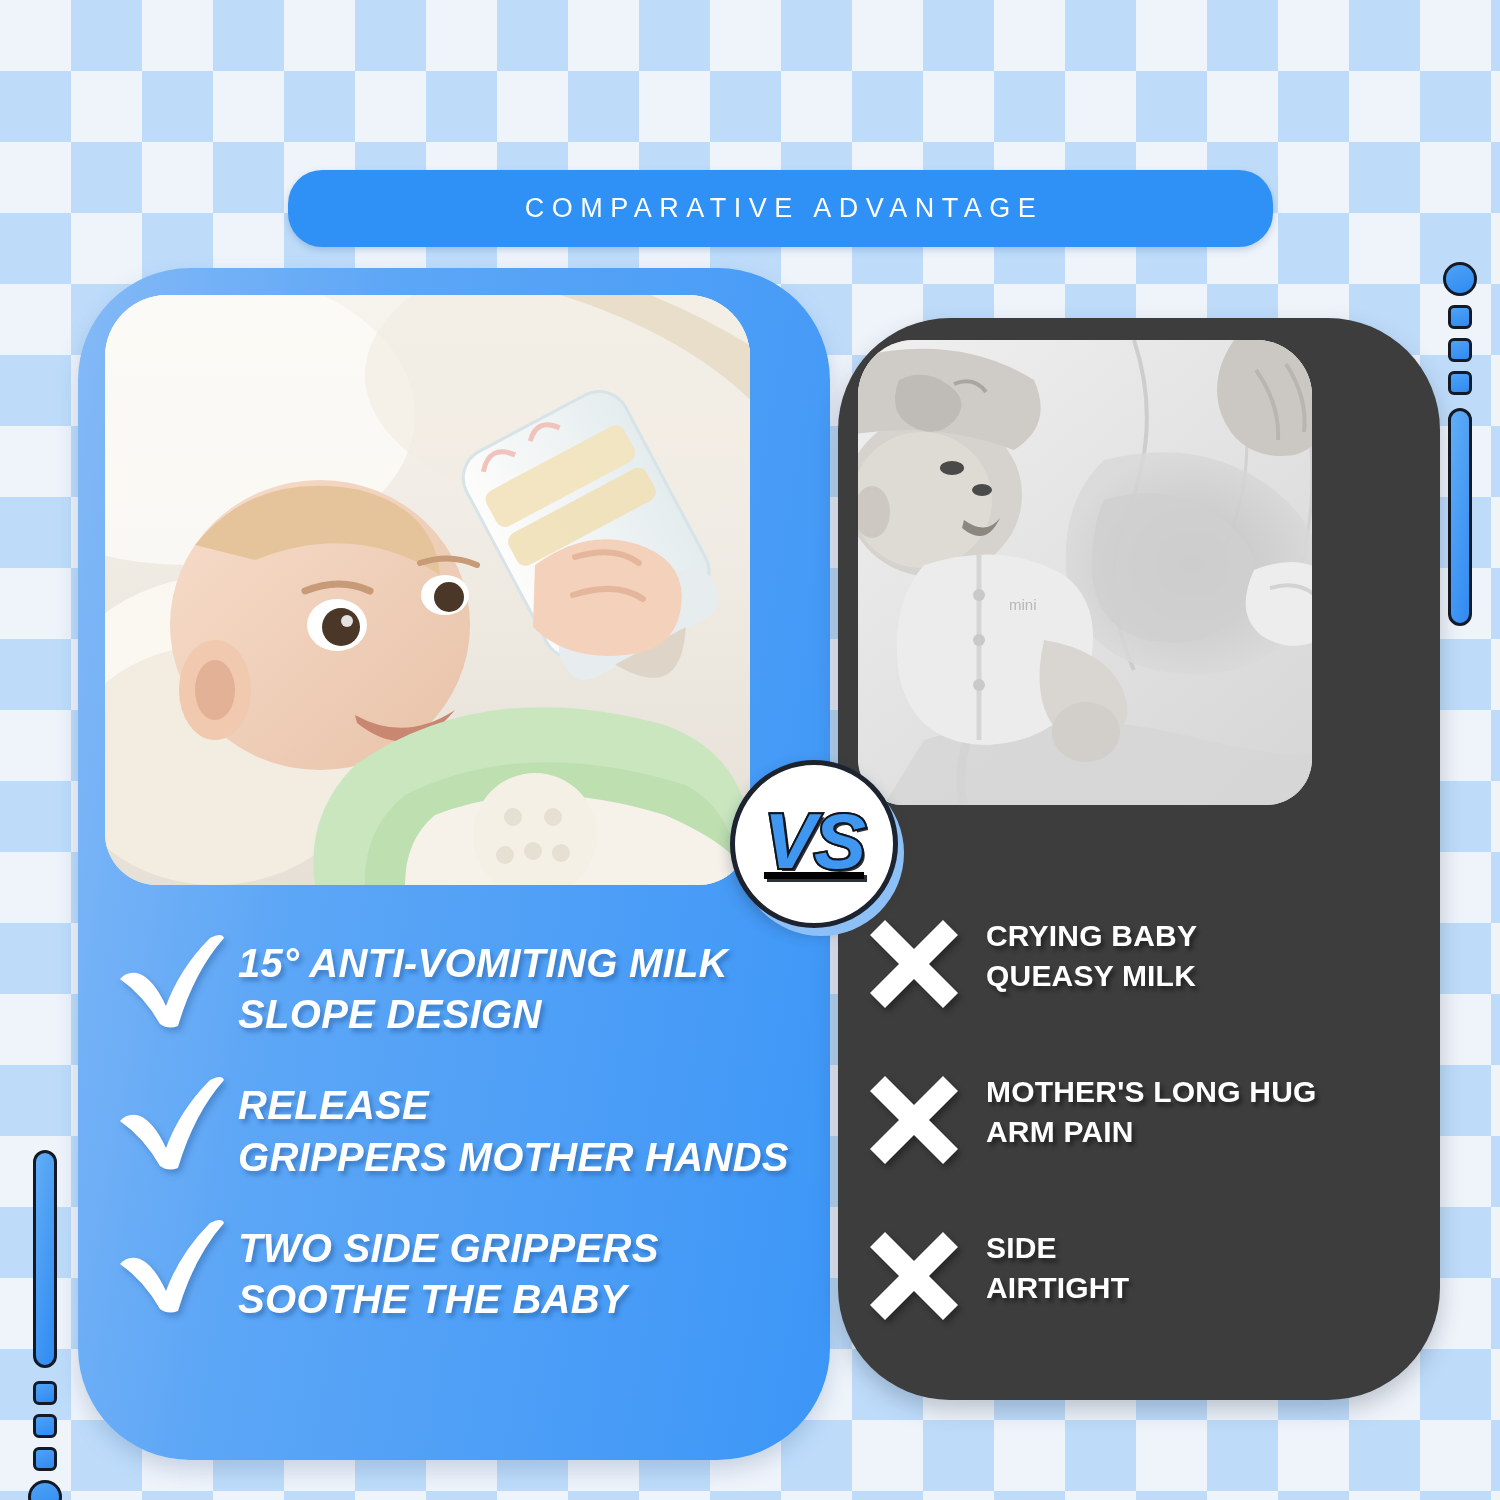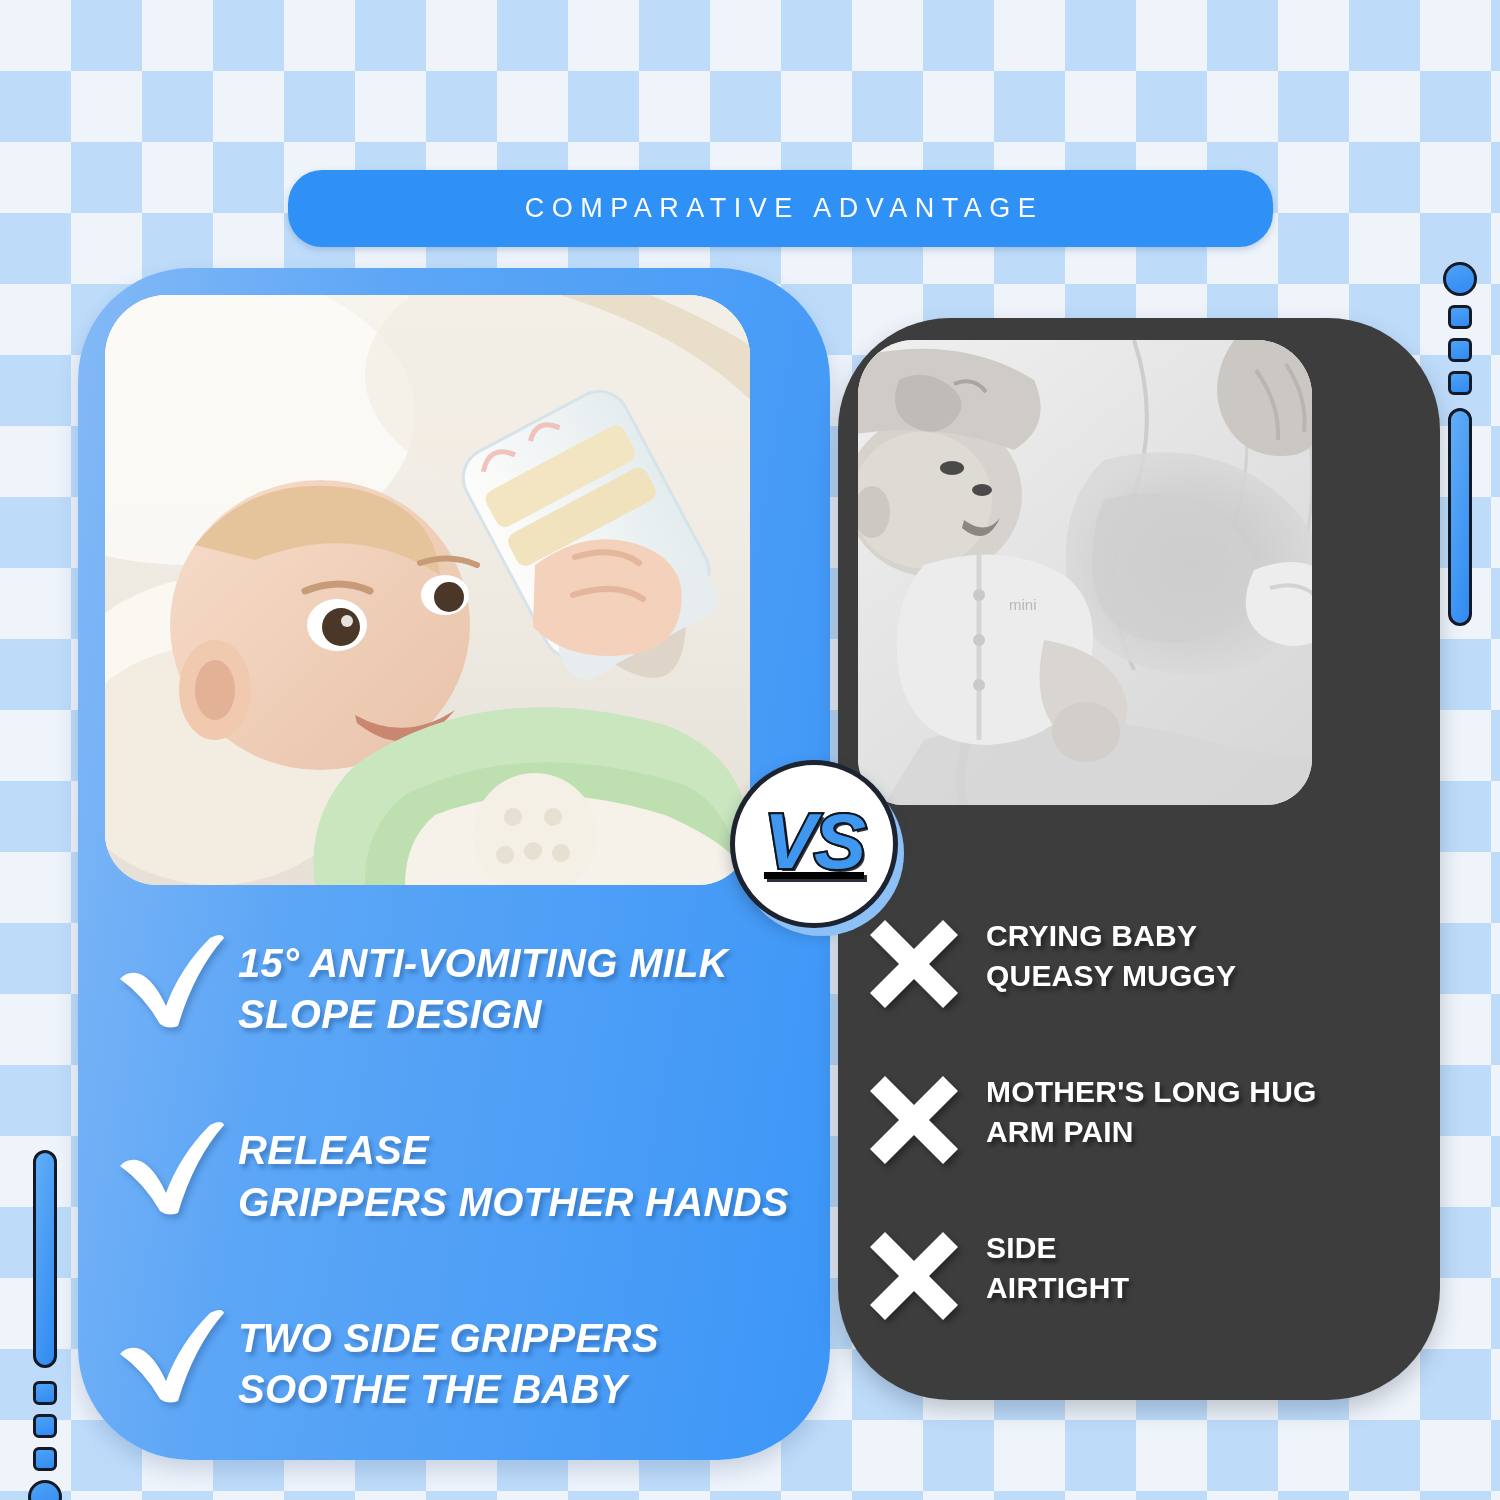--- a/index.html
+++ b/index.html
@@ -95,21 +95,21 @@
     letter-spacing:-2px;
     -webkit-text-stroke:4px #11161d;
     paint-order:stroke fill;
     text-shadow:3px 3px 0 rgba(20,25,35,.9);
     line-height:1;
     transform:translateY(-3px);
   }
   
   .list-left{
     position:absolute;left:118px;top:930px;width:720px;
-    display:flex;flex-direction:column;gap:77px;
+    display:flex;flex-direction:column;gap:32px;
   }
   .row{display:flex;align-items:flex-start;}
   .check-ico{width:120px;flex:0 0 120px;margin-top:2px;}
   .check-ico svg{width:108px;height:96px;display:block;
     filter:drop-shadow(3px 4px 3px rgba(25,70,130,.33));}
   .txt-left{
     color:#ffffff;font-size:40px;font-weight:bold;font-style:italic;
     line-height:1.28;letter-spacing:.3px;
     text-shadow:3px 4px 4px rgba(25,70,130,.40);
     padding-top:8px;
@@ -331,21 +331,21 @@
   <div class="list-right">
 
     <div class="row">
       <div class="x-ico">
         <svg viewBox="0 0 92 92" aria-hidden="true">
           <path d="M17 2 L46 31 L75 2 L90 17 L61 46 L90 75 L75 90 L46 61 L17 90 L2 75 L31 46 L2 17 Z" fill="#ffffff"></path>
         </svg>
       </div>
       <div class="txt-right">
         <div>CRYING BABY</div>
-        <div>QUEASY MUGGY</div>
+        <div>QUEASY MILK</div>
       </div>
     </div>
 
     <div class="row">
       <div class="x-ico">
         <svg viewBox="0 0 92 92" aria-hidden="true">
           <path d="M17 2 L46 31 L75 2 L90 17 L61 46 L90 75 L75 90 L46 61 L17 90 L2 75 L31 46 L2 17 Z" fill="#ffffff"></path>
         </svg>
       </div>
       <div class="txt-right">

